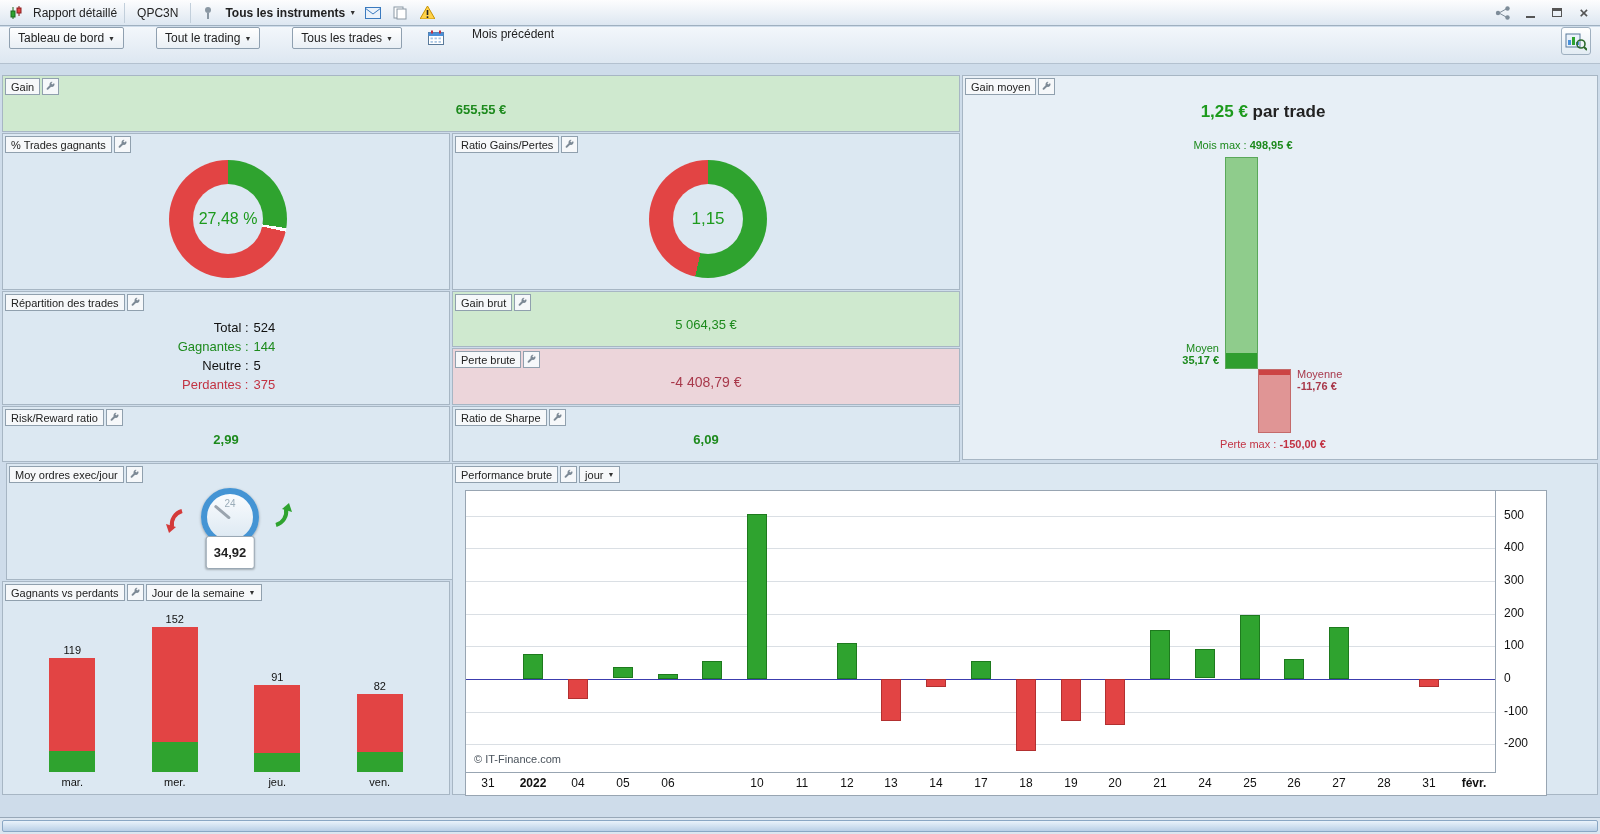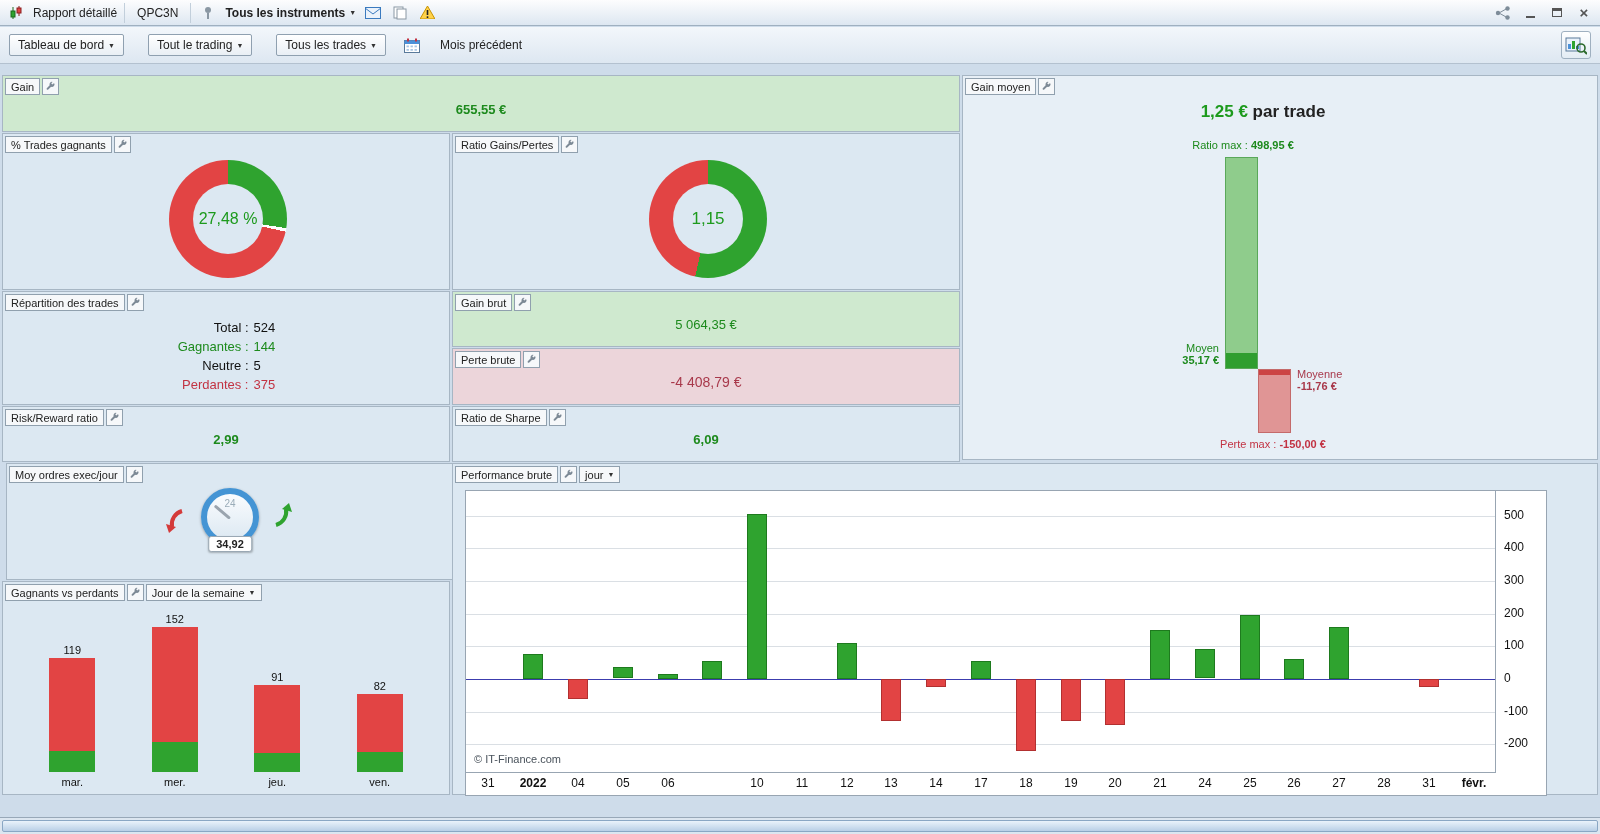--- a/index.html
+++ b/index.html
@@ -13,21 +13,21 @@
   .instr{display:inline-flex;align-items:center;font-weight:bold;cursor:default}
   .caret{font-size:7px;color:#333;margin-left:4px}
   .ticon{display:inline-flex;align-items:center;justify-content:center;width:20px;height:20px;cursor:default}
   .spacer{flex:1}
   .winbtn{display:inline-flex;align-items:center;justify-content:center;width:20px;height:18px;color:#555;cursor:default}
   .min-glyph{display:inline-block;width:9px;height:2px;background:#555;margin-top:8px}
   .restore-glyph{display:inline-block;width:10px;height:9px;border:1px solid #555;border-top:3px solid #555}
   .close-glyph{font-size:15px;font-weight:bold;line-height:1}
 
   
-  .toolbar{position:absolute;left:0;top:27px;width:1600px;height:37px;background:linear-gradient(#f3f7fb,#dde7f1);border-bottom:1px solid #b3c1cf;display:flex;align-items:center;padding:0 9px;gap:16px}
+  .toolbar{position:absolute;left:0;top:27px;width:1600px;height:37px;background:linear-gradient(#f3f7fb,#dde7f1);border-bottom:1px solid #b3c1cf;display:flex;align-items:flex-start;padding:0 9px;gap:24px}
   .tb-btn{display:inline-flex;align-items:center;background:linear-gradient(#ffffff,#e9eff5);border:1px solid #8fa0b0;border-radius:2px;padding:3px 8px;font-size:12px;font-family:inherit;color:#222;cursor:default}
   .tb-btn + .tb-btn{margin-left:8px}
   .period-label{margin-left:2px;font-size:12px}
   .tb-iconbtn{margin-left:auto;display:inline-flex;align-items:center;justify-content:center;width:30px;height:28px;background:linear-gradient(#ffffff,#e3ecf4);border:1px solid #9fb0c0;border-radius:3px;cursor:default}
 
   
   .main{position:absolute;left:0;top:64px;width:1600px;height:753px;background:#cedcea}
   .panel{position:absolute;background:#dce8f2;border:1px solid #a7b6c4}
   .panel.gm{background:#e7eff6}
   .gain-bg{background:#cfe9cf}
@@ -50,21 +50,21 @@
   .rep-row{display:flex;justify-content:center;font-size:13px;line-height:19px}
   .rep-label{width:110px;text-align:right}
   .rep-val{width:60px;text-align:left;margin-left:5px}
   .c-black{color:#111}.c-green{color:#1d8a1d}.c-red{color:#c23343}
 
   
   .gauge-wrap{position:absolute;left:0;right:0;top:20px;height:92px}
   .gauge{position:absolute;left:50%;top:4px;transform:translateX(-50%);width:58px;height:58px;border-radius:50%;border:6px solid #4494d4;background:linear-gradient(#fafcfe,#dce8f2);box-shadow:0 1px 3px rgba(0,0,0,.35)}
   .gauge-24{position:absolute;top:4px;left:0;right:0;text-align:center;font-size:10px;color:#9aacb8}
   .needle{position:absolute;left:50%;top:50%;width:20px;height:3px;background:#9aa4ae;border-radius:2px;transform-origin:0 50%;transform:rotate(-140deg)}
-  .gauge-value{position:absolute;left:50%;top:52px;transform:translateX(-50%);background:#fff;border:1px solid #9aa8b4;border-radius:3px;padding:1px 7px;font-weight:bold;font-size:11px;box-shadow:0 1px 2px rgba(0,0,0,.25);white-space:nowrap}
+  .gauge-value{position:absolute;left:50%;top:52px;transform:translateX(-50%);background:#fff;border:1px solid #9aa8b4;border-radius:3px;padding:8px 7px;font-weight:bold;font-size:13px;box-shadow:0 1px 2px rgba(0,0,0,.25);white-space:nowrap}
   .g-arrow{position:absolute;top:24px}
   .g-arrow.left{left:calc(50% - 64px)}
   .g-arrow.right{left:calc(50% + 42px);top:18px}
 
   
   .wd-host{position:absolute;left:18px;right:18px;top:26px;bottom:4px;display:flex;align-items:flex-end}
   .wd-slot{flex:1;display:flex;flex-direction:column;align-items:center;justify-content:flex-end}
   .wd-num{font-size:11px;color:#111;margin-bottom:2px}
   .wd-bar{width:46px;display:flex;flex-direction:column}
   .wd-seg{width:100%}
@@ -253,21 +253,21 @@
   <div class="panel gm" style="left:962px;top:11px;width:636px;height:385px">
     <div class="chips">
       <span class="chip">Gain moyen</span>
       <span class="chip chip-icon wrench">
           <svg width="11" height="11" viewBox="0 0 16 16">
             <path d="M13.8 4.1a3.6 3.6 0 0 1-4.9 4.2l-4.2 4.2a1.5 1.5 0 0 1-2.1-2.1l4.2-4.2A3.6 3.6 0 0 1 11 1.3L9 3.3l1.8 1.8 2-2c.4.3.8.6 1 1z" fill="#7d8a96"></path>
           </svg>
         </span>
     </div>
     <div class="gm-title"><span class="gm-title-val">1,25 €</span><span> par trade</span></div>
-    <div class="gm-gainmax"><span>Ratio max :</span> <span class="gm-lab-b">498,95 €</span></div>
+    <div class="gm-gainmax"><span>Mois max :</span> <span class="gm-lab-b">498,95 €</span></div>
     <div id="gm-green" class="gm-bar-green" style="top: 81px; height: 212px;">
         <div id="gm-green-dark" class="gm-green-dark" style="height: 15px;"></div>
       </div>
     <div id="gm-red" class="gm-bar-red" style="top: 293px; height: 64px;">
         <div id="gm-red-dark" class="gm-red-dark" style="height: 5px;"></div>
       </div>
     <div class="gm-moyen">
         <div>Moyen</div>
         <div class="gm-lab-b">35,17 €</div>
       </div>

